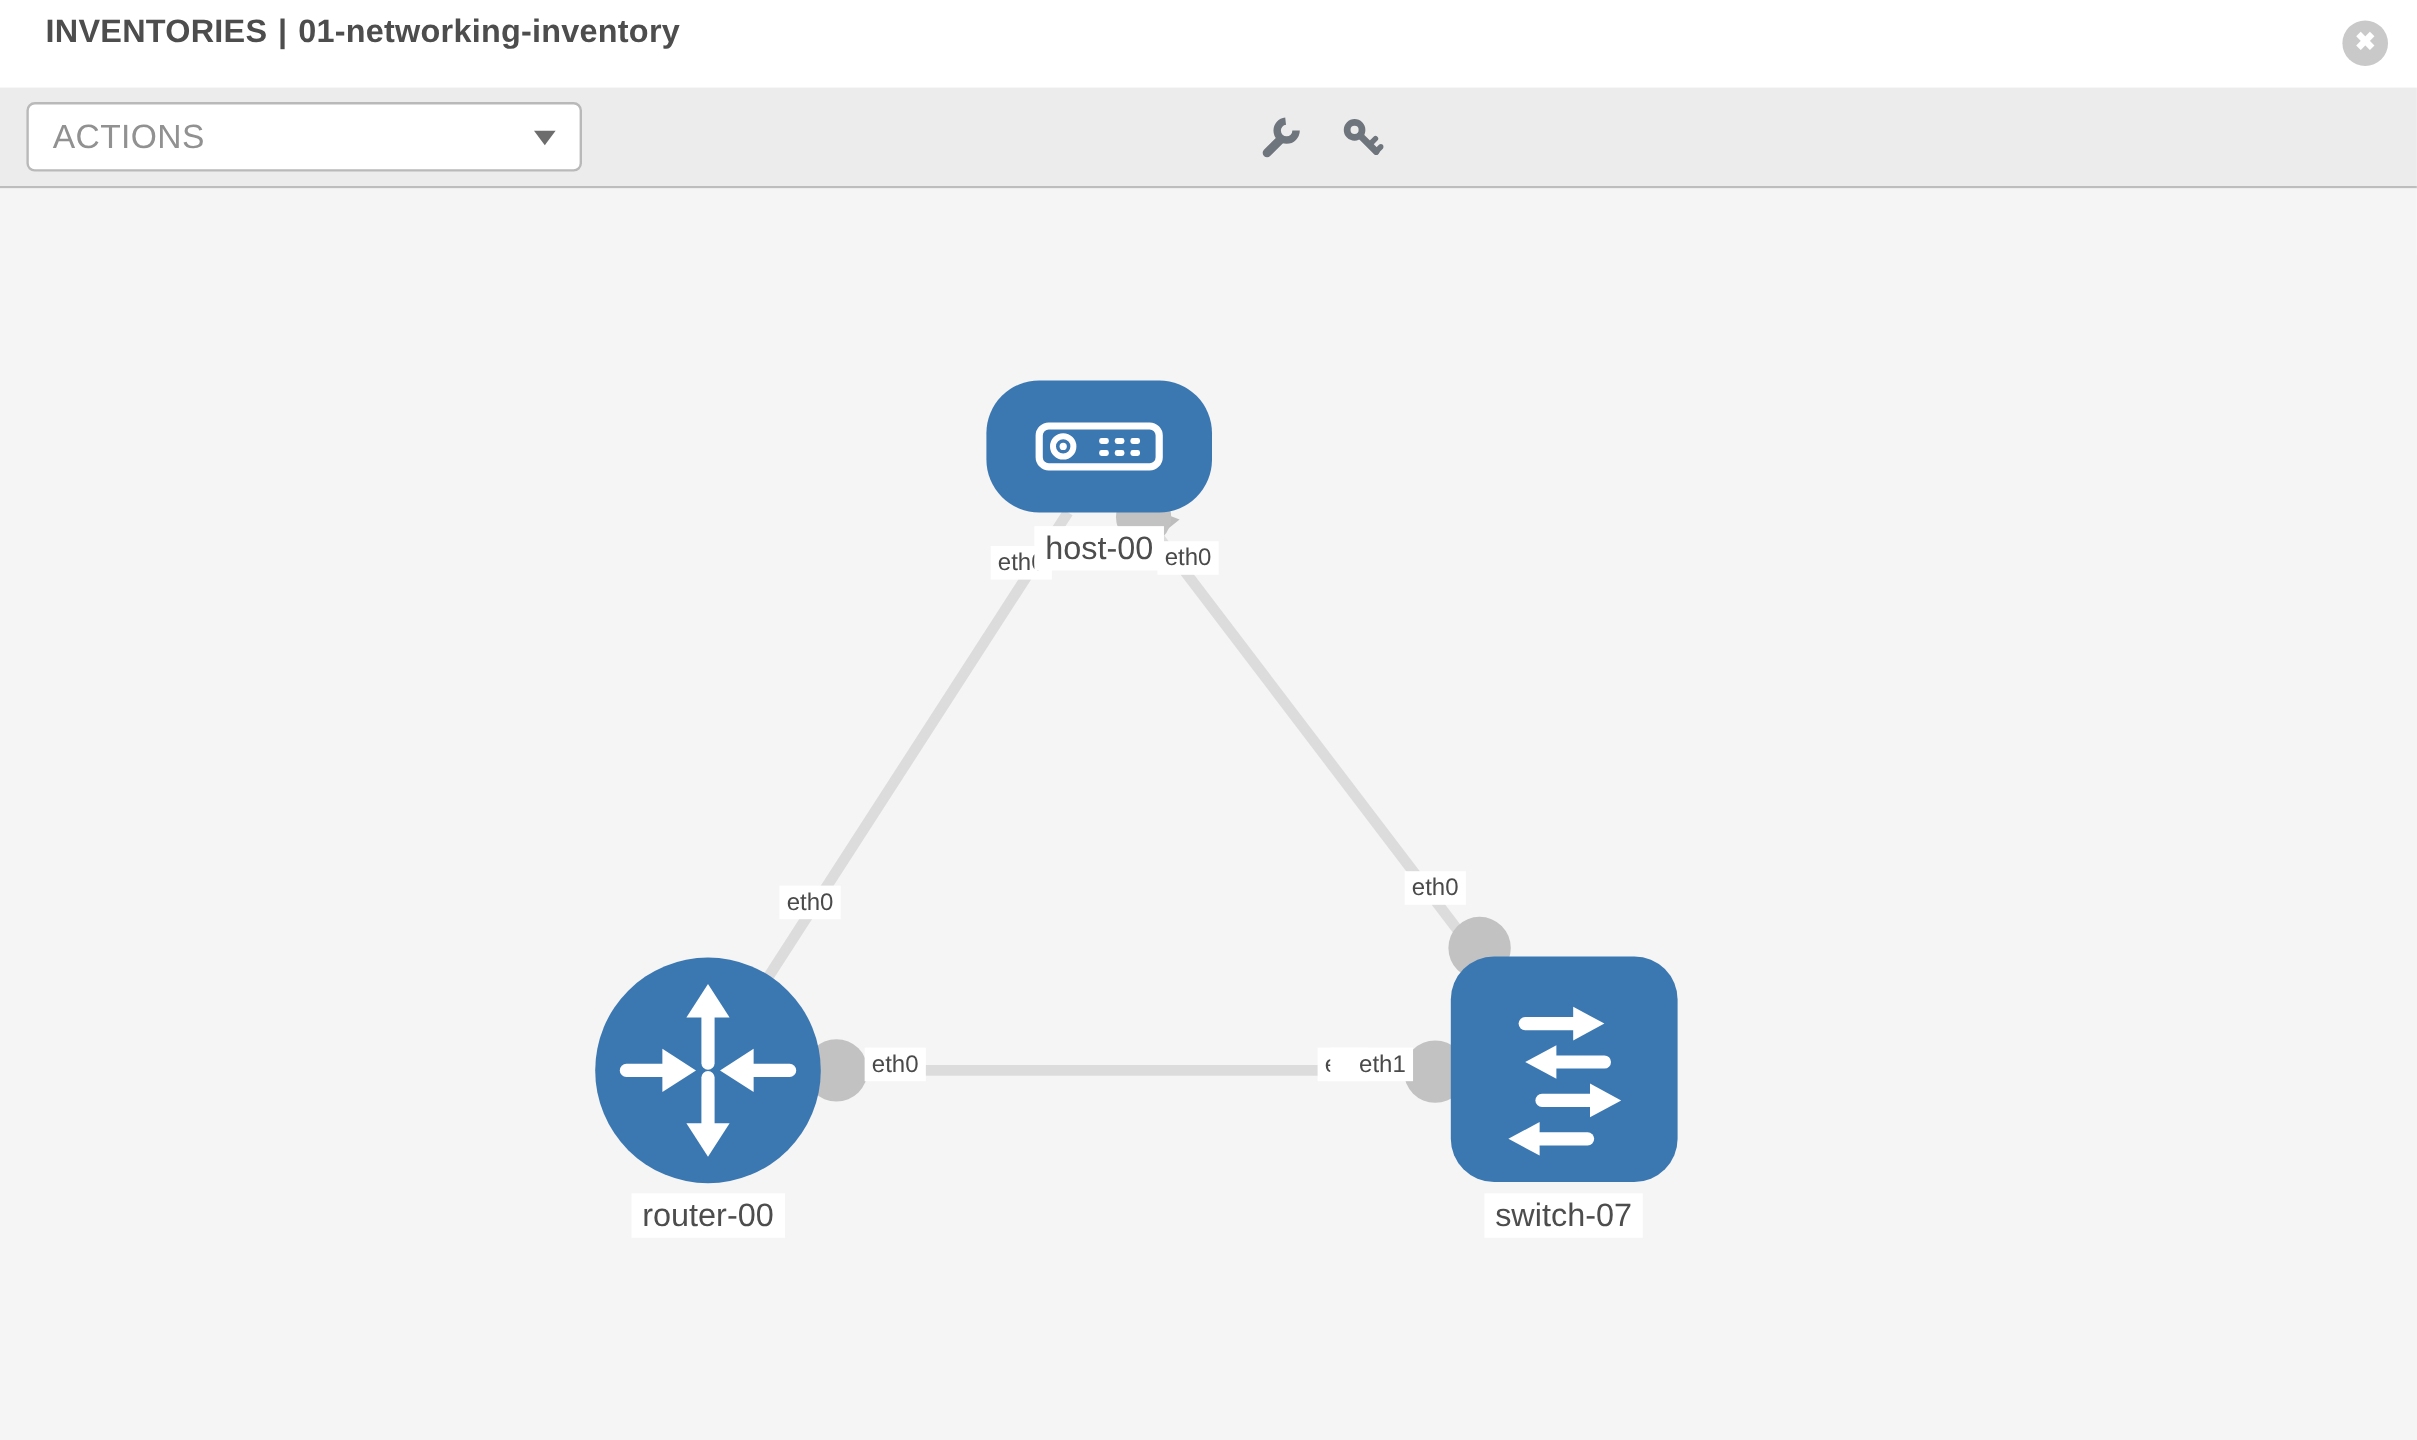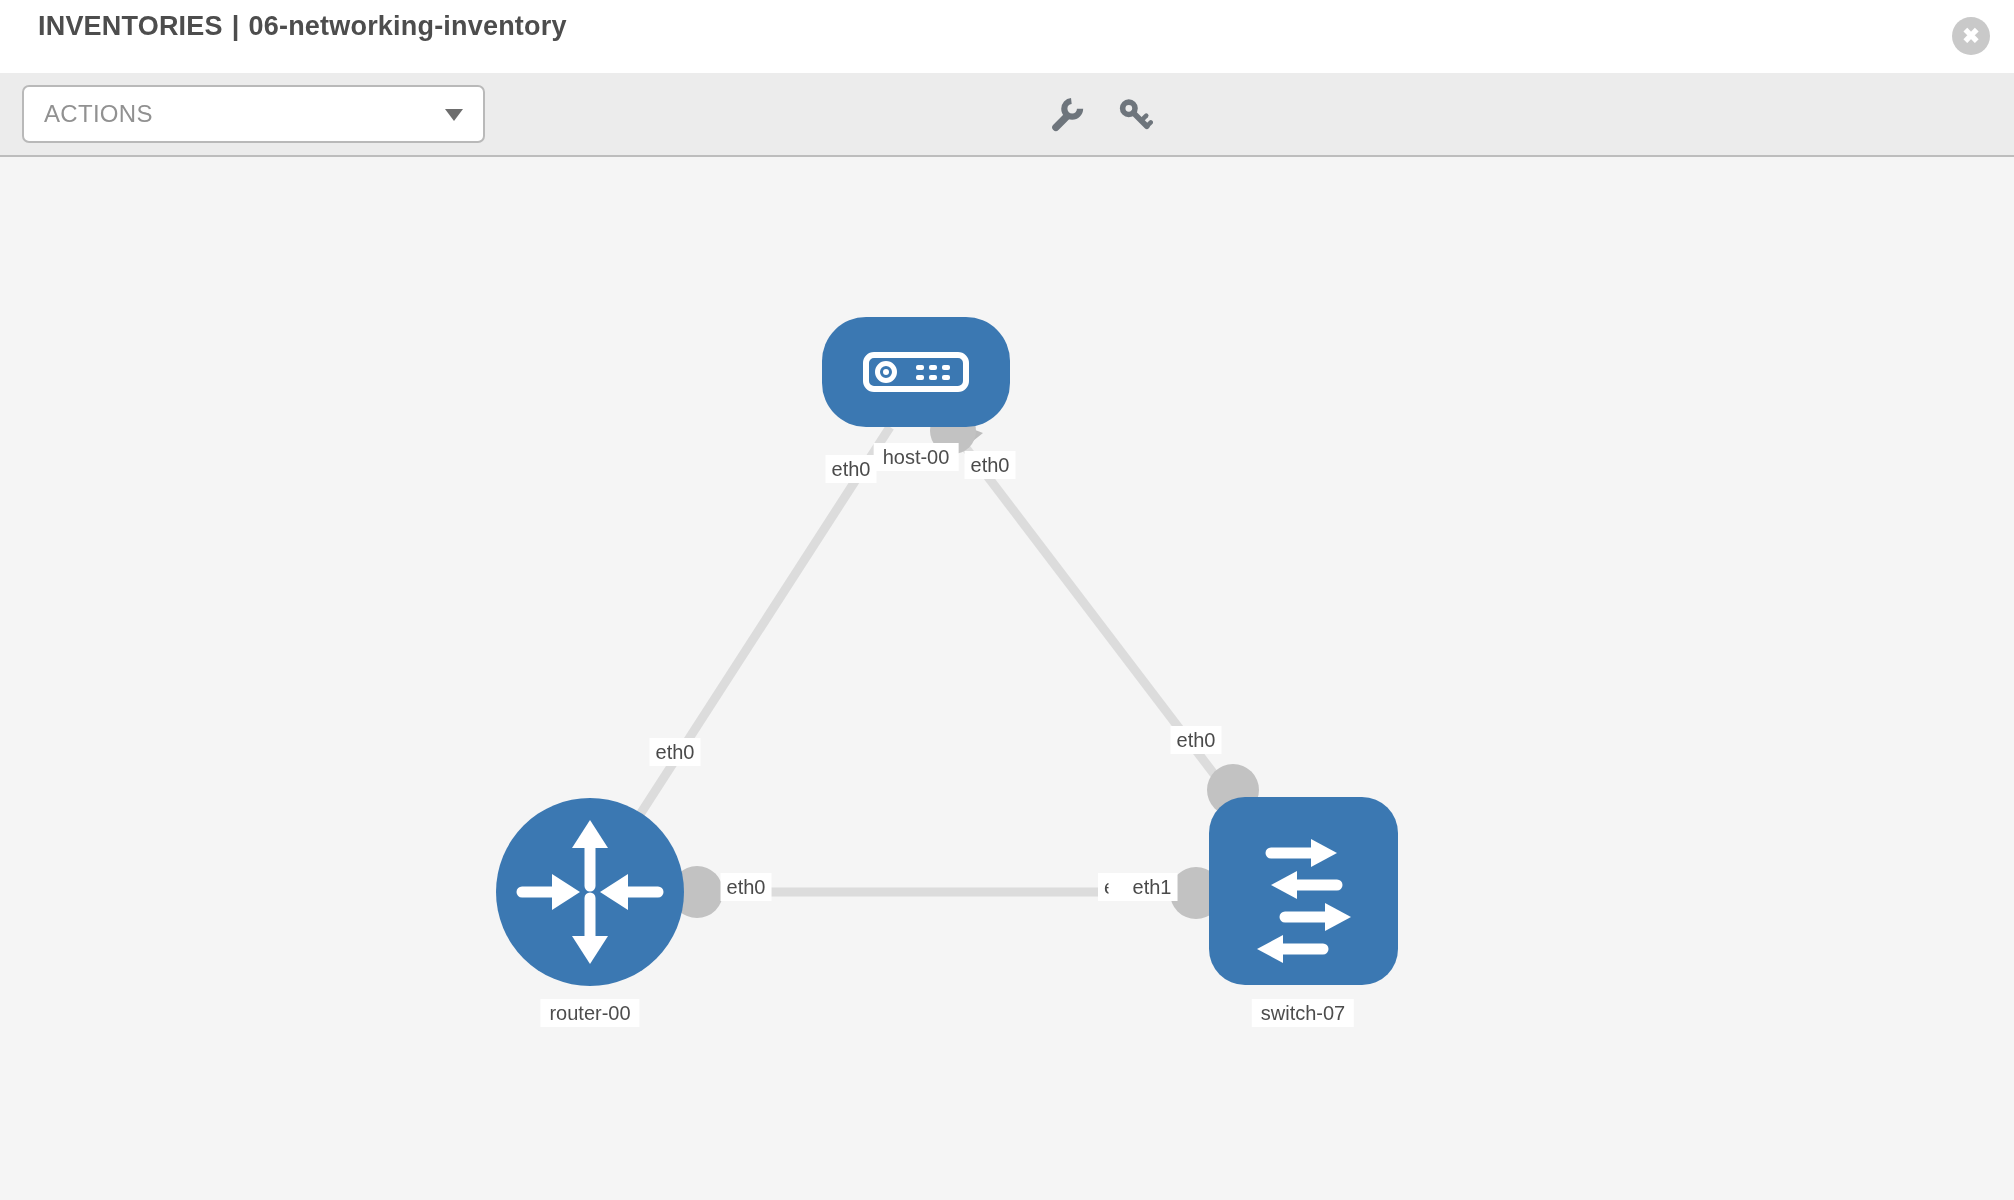--- a/index.html
+++ b/index.html
@@ -14,21 +14,21 @@
   .close-btn { position:absolute; right:24px; top:17px; width:38px; height:38px; border-radius:50%;
                background:#c9c9c9; color:#fff; font-size:21px; line-height:38px; text-align:center;
                font-weight:bold; cursor:pointer; }
 
   
   .toolbar { position:absolute; left:0; top:73px; width:2014px; height:84px;
              background:#ececec; border-bottom:2px solid #bdbdbd; }
   .dropdown { position:absolute; top:12px; height:58px; background:#fff;
               border:2px solid #b9b9b9; border-radius:7px; display:flex; align-items:center;
               padding:0 20px; cursor:pointer; }
-  .dropdown .dd-label { font-size:24px; color:#919191; letter-spacing:.3px; }
+  .dropdown .dd-label { font-size:28px; color:#919191; letter-spacing:.3px; }
   .caret { position:absolute; right:20px; top:50%; margin-top:-5px; width:0; height:0;
            border-left:9px solid transparent; border-right:9px solid transparent;
            border-top:12px solid #6d6d6d; }
   .dd-actions { left:22px;  width:463px; }
   .dd-search  { left:1183px; width:795px; }
   .tool-icon { position:absolute; top:24px; width:36px; height:36px; cursor:pointer; }
   .tool-icon svg { width:36px; height:36px; }
   .ti-wrench { left:1048px; }
   .ti-key    { left:1117px; }
 
@@ -37,21 +37,21 @@
   .net-svg { position:absolute; left:0; top:0; z-index:1; }
 
   .node { position:absolute; z-index:2; background:#3b78b2; display:flex;
           align-items:center; justify-content:center; cursor:pointer; }
   .node-host   { left:822px;  top:160px; width:188px; height:110px; border-radius:44px; }
   .node-router { left:496px;  top:641px; width:188px; height:188px; border-radius:50%; }
   .node-switch { left:1209px; top:640px; width:189px; height:188px; border-radius:36px; }
 
   .chip { position:absolute; transform:translate(-50%,-50%); background:#fff; color:#4a4a4a;
           font-size:20px; line-height:1.3; padding:1px 6px; white-space:nowrap; z-index:3; }
-  .chip-name { font-size:20px; color:#4d4d4d; padding:1px 9px; z-index:4; }
+  .chip-name { font-size:27px; color:#4d4d4d; padding:1px 9px; z-index:4; }
   .chip-clip { transform:translateY(-50%); width:42px; overflow:hidden; z-index:3; }
   .chip-front{ z-index:4; }
 
   
   .zoom-panel { position:absolute; left:1620px; top:925px; width:394px; height:118px;
                 background:#fff; border-top:2px solid #b3b3b3; border-left:2px solid #b3b3b3;
                 border-top-left-radius:5px; z-index:5; }
   .zoom-level { position:absolute; left:0; top:12px; width:394px; text-align:center;
                 font-size:21px; color:#111; }
   .zoom-minus, .zoom-plus { position:absolute; top:36px; font-size:40px; font-weight:bold;
@@ -63,21 +63,21 @@
   .zoom-thumb { position:absolute; left:154px; top:-8px; width:38px; height:38px;
                 border-radius:50%; background:#3b78b2; cursor:grab; }
 </style>
 </head>
 <body>
 
 <div class="header">
   <div class="title">
     <span>INVENTORIES</span>
     <span>|</span>
-    <span>06-networking-inventory</span>
+    <span>01-networking-inventory</span>
   </div>
   <div class="close-btn">
     <span>✖</span>
   </div>
 </div>
 
 <div class="toolbar">
   <div class="dropdown dd-actions">
     <span class="dd-label">ACTIONS</span>
     <span class="caret"></span>

